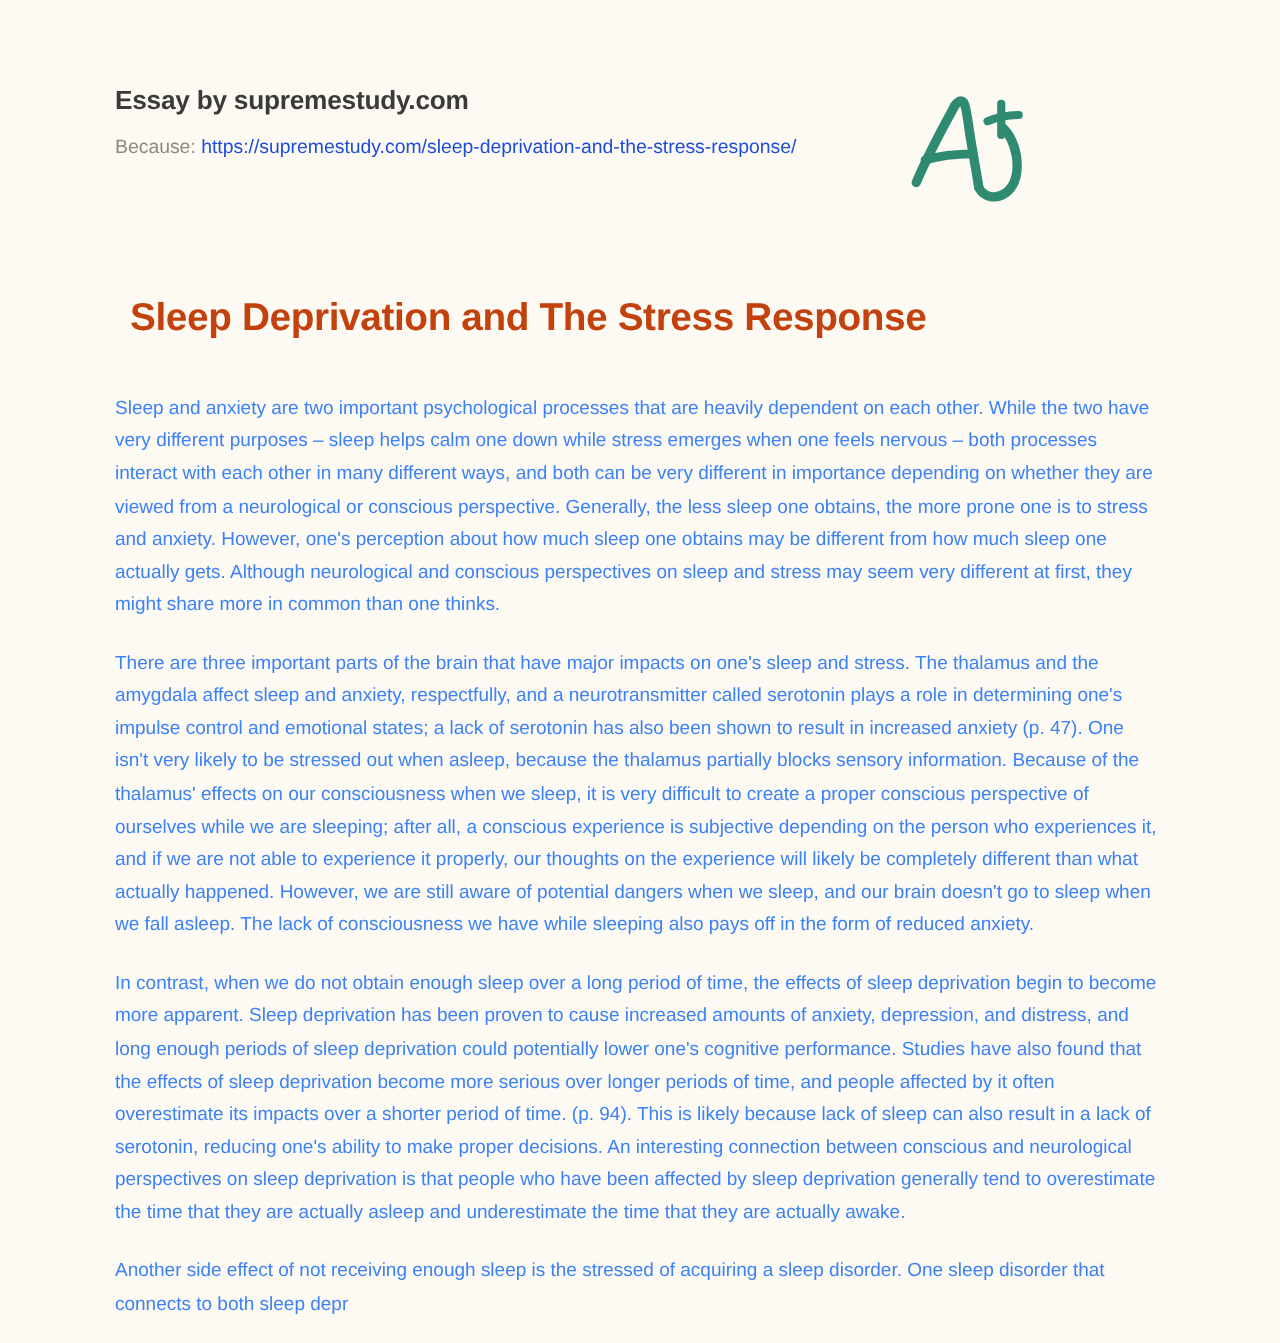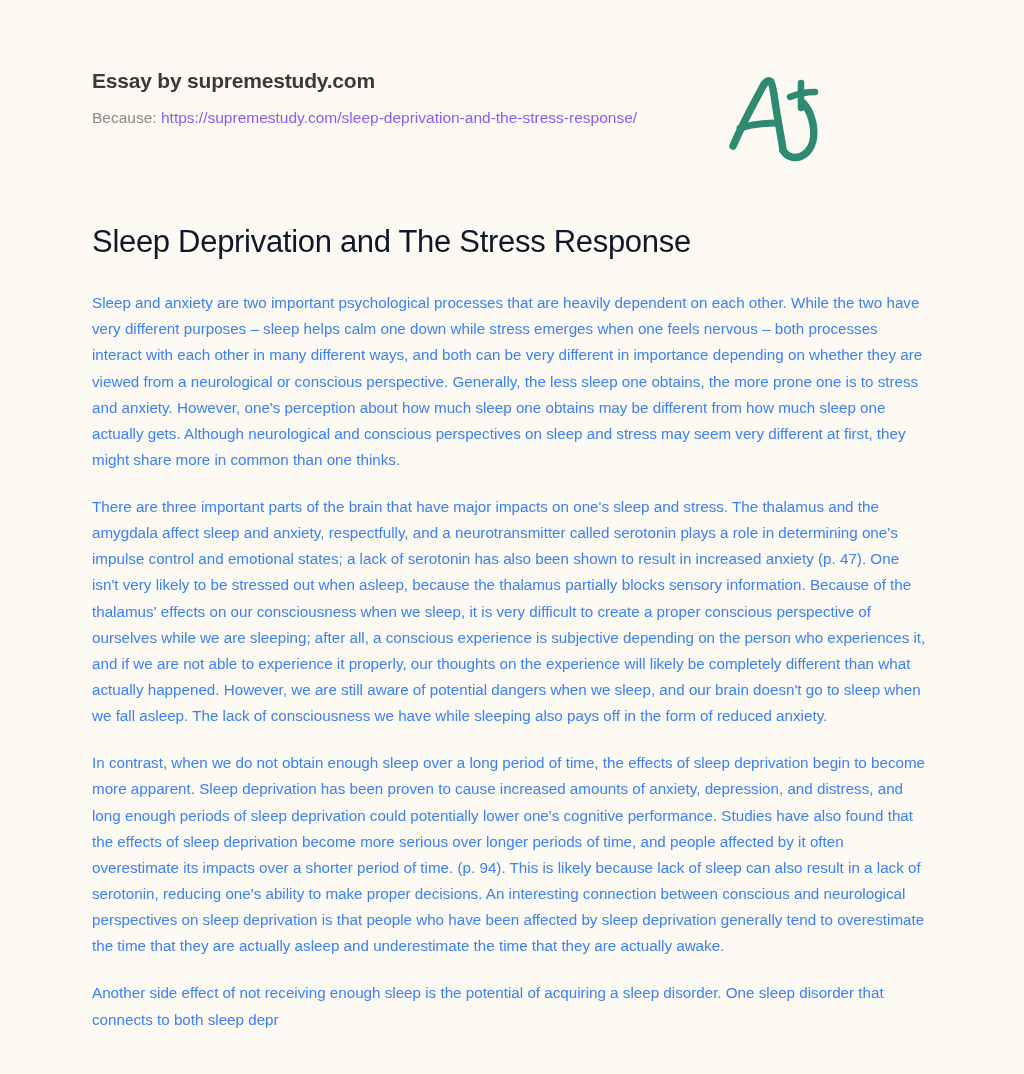--- a/index.html
+++ b/index.html
@@ -40,45 +40,45 @@
     margin-top: 15px;
     font-size: 15.5px;
     line-height: 1.3;
     color: #8d8984;
     white-space: nowrap;
   }
   .source-label {
     color: #8d8984;
   }
   .source-url {
-    color: #8b5cf6;
+    color: #1d4ed8;
     text-decoration: none;
   }
 
   
   .logo {
     position: absolute;
     top: 70px;
     right: 107px;
     width: 100px;
     height: 95px;
   }
   .logo svg {
     display: block;
     width: 100%;
     height: 100%;
   }
 
   
   .doc-title {
-    margin: 0;
+    margin: 12px;
     padding-top: 95px;
     font-size: 31px;
-    font-weight: normal;
-    color: #0f172a;
+    font-weight: bold;
+    color: #c2410c;
     letter-spacing: -0.3px;
     line-height: 1.25;
   }
 
   
   .body-copy {
     padding-top: 28px;
     width: 835px;
   }
   .body-copy p {
@@ -115,16 +115,16 @@
       </svg>
     </div>
   </div>
 
   <h1 class="doc-title">Sleep Deprivation and The Stress Response</h1>
 
   <div class="body-copy">
     <p>Sleep and anxiety are two important psychological processes that are heavily dependent on each other.  While the two have very different purposes – sleep helps calm one down while stress emerges when one feels nervous – both processes interact with each other in many different ways, and both can be very different in importance depending on whether they are viewed from a neurological or conscious perspective. Generally, the less sleep one obtains, the more prone one is to stress and anxiety. However, one's perception about how much sleep one obtains may be different from how much sleep one actually gets. Although neurological and conscious perspectives on sleep and stress may seem very different at first, they might share more in common than one thinks.</p>
     <p>There are three important parts of the brain that have major impacts on one's sleep and stress. The thalamus and the amygdala affect sleep and anxiety, respectfully, and a neurotransmitter called serotonin plays a role in determining one's impulse control and emotional states; a lack of serotonin has also been shown to result in increased anxiety (p. 47). One isn't very likely to be stressed out when asleep, because the thalamus partially blocks sensory information. Because of the thalamus' effects on our consciousness when we sleep, it is very difficult to create a proper conscious perspective of ourselves while we are sleeping; after all, a conscious experience is subjective depending on the person who experiences it, and if we are not able to experience it properly, our thoughts on the experience will likely be completely different than what actually happened. However, we are still aware of potential dangers when we sleep, and our brain doesn't go to sleep when we fall asleep. The lack of consciousness we have while sleeping also pays off in the form of reduced anxiety.</p>
     <p>In contrast, when we do not obtain enough sleep over a long period of time, the effects of sleep deprivation begin to become more apparent. Sleep deprivation has been proven to cause increased amounts of anxiety, depression, and distress, and long enough periods of sleep deprivation could potentially lower one's cognitive performance. Studies have also found that the effects of sleep deprivation become more serious over longer periods of time, and people affected by it often overestimate its impacts over a shorter period of time. (p. 94). This is likely because lack of sleep can also result in a lack of serotonin, reducing one's ability to make proper decisions. An interesting connection between conscious and neurological perspectives on sleep deprivation is that people who have been affected by sleep deprivation generally tend to overestimate the time that they are actually asleep and underestimate the time that they are actually awake.</p>
-    <p>Another side effect of not receiving enough sleep is the potential of acquiring a sleep disorder. One sleep disorder that connects to both sleep depr</p>
+    <p>Another side effect of not receiving enough sleep is the stressed of acquiring a sleep disorder. One sleep disorder that connects to both sleep depr</p>
   </div>
 
 </div>
 
 </body></html>

